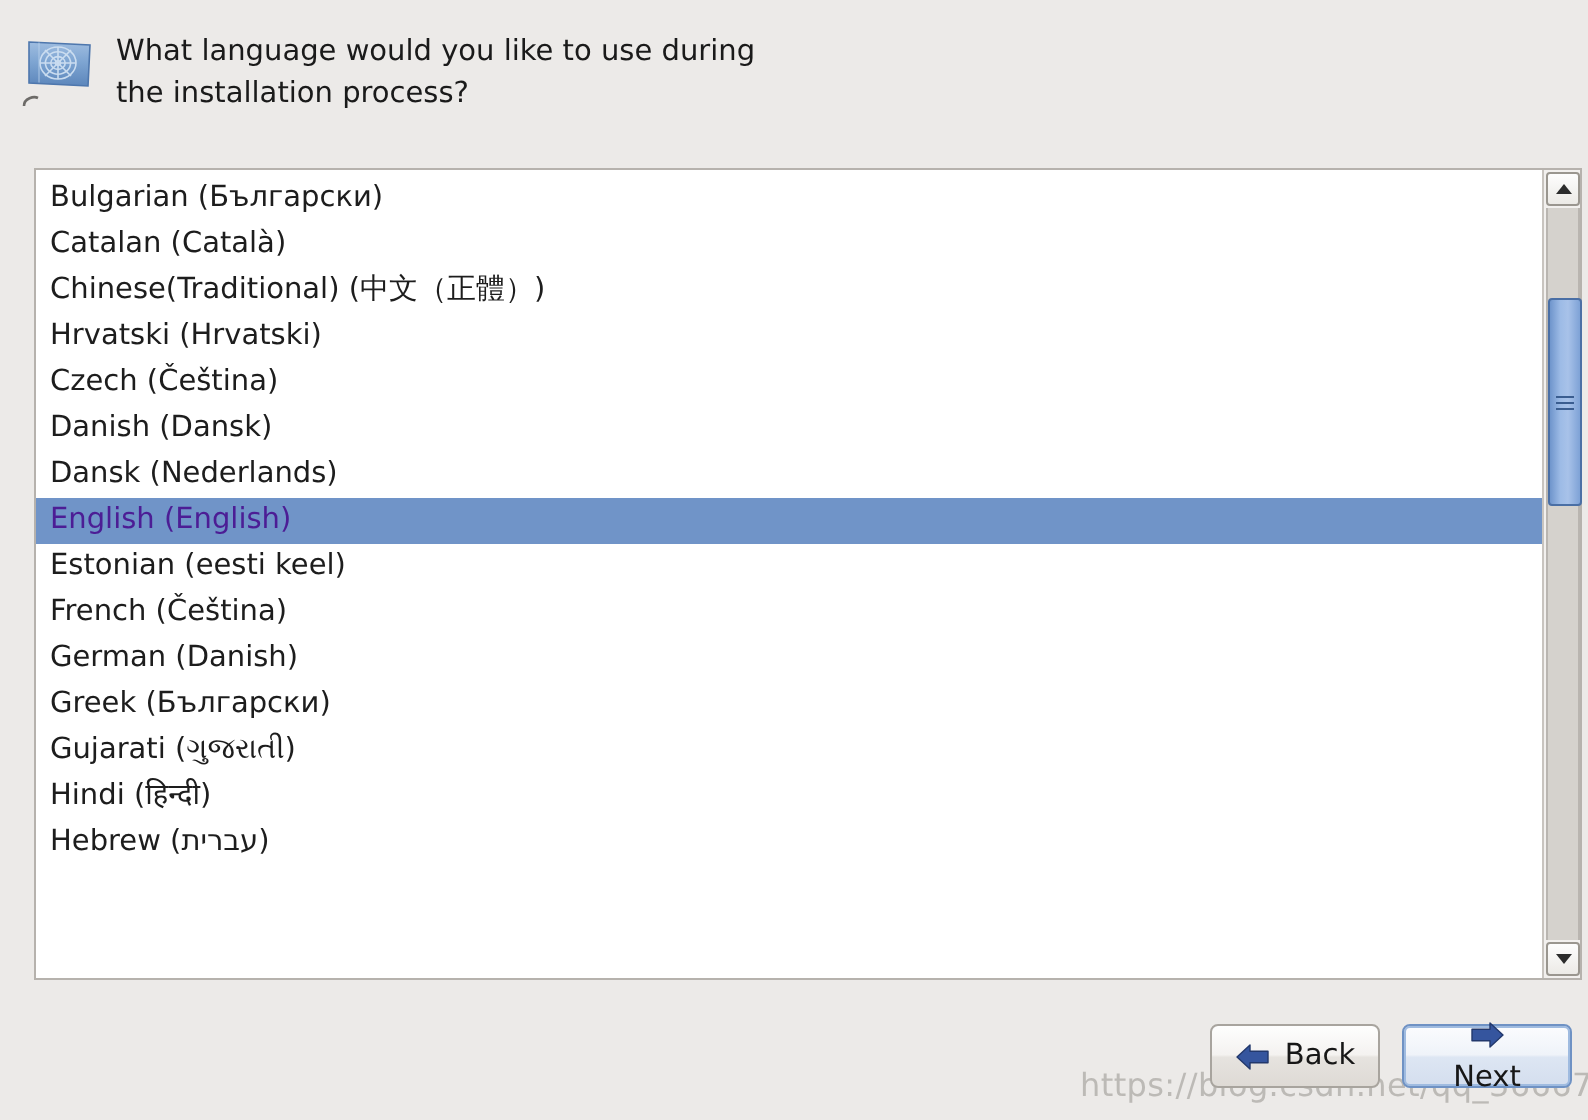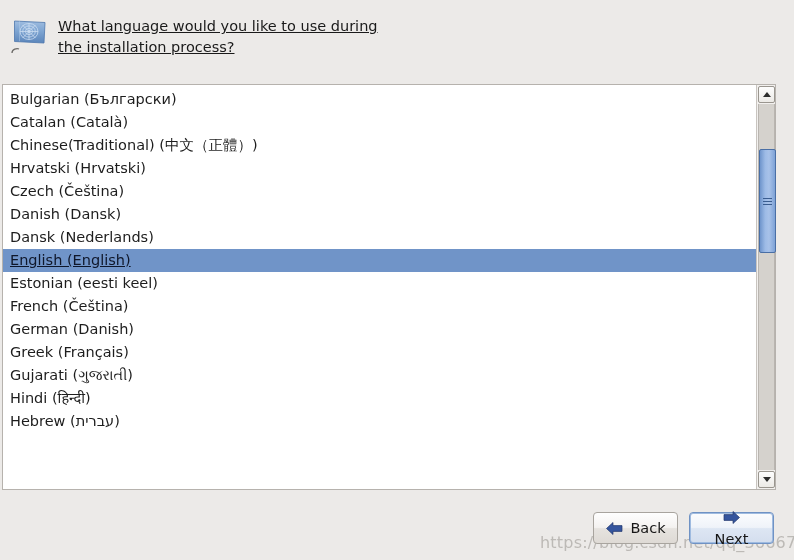--- a/index.html
+++ b/index.html
@@ -29,27 +29,26 @@
     flex: 0 0 40px;
     margin-right: 10px;
     margin-top: 1px;
   }
   #header-text {
     font-size: 14.5px;
     color: #1a1a1a;
     line-height: 21px;
     padding-top: 2px;
     max-width: 340px;
-    text-decoration: underline;
   }
 
   
   #listbox-wrap {
     position: absolute;
-    left: 2px;
+    left: 17px;
     top: 84px;
     width: 774px;
     height: 406px;
     border: 1px solid #b6b2ad;
     background: #ffffff;
     box-sizing: border-box;
     display: flex;
   }
   #list {
     flex: 1 1 auto;
@@ -64,22 +63,21 @@
     height: 23px;
     line-height: 23px;
     padding-left: 7px;
     font-size: 14.5px;
     color: #1d1d1d;
     white-space: nowrap;
     overflow: hidden;
   }
   .list-item.selected {
     background: #7094c8;
-    color: #0f172a;
-    text-decoration: underline;
+    color: #4c1d95;
   }
 
   
   #scrollbar {
     width: 19px;
     flex: 0 0 19px;
     background: #f2f0ee;
     border-left: 1px solid #c8c4bf;
     position: relative;
     box-sizing: border-box;
@@ -140,21 +138,21 @@
   #sb-grip { width: 9px; }
   #sb-grip div {
     height: 1px;
     background: #3a5d90;
     margin: 2px 0;
   }
 
   
   #buttons {
     position: absolute;
-    right: 20px;
+    right: 8px;
     top: 512px;
     display: flex;
     gap: 11px;
   }
   .nav-btn {
     width: 85px;
     height: 32px;
     box-sizing: border-box;
     border-radius: 4px;
     background: linear-gradient(to bottom, #fefefe 0%, #f4f2f0 48%, #e6e3df 52%, #dedad5 100%);
@@ -229,21 +227,21 @@
       <li class="list-item">Catalan (Català)</li>
       <li class="list-item">Chinese(Traditional) (中文（正體）)</li>
       <li class="list-item">Hrvatski (Hrvatski)</li>
       <li class="list-item">Czech (Čeština)</li>
       <li class="list-item">Danish (Dansk)</li>
       <li class="list-item">Dansk (Nederlands)</li>
       <li class="list-item selected">English (English)</li>
       <li class="list-item">Estonian (eesti keel)</li>
       <li class="list-item">French (Čeština)</li>
       <li class="list-item">German (Danish)</li>
-      <li class="list-item">Greek (Français)</li>
+      <li class="list-item">Greek (Български)</li>
       <li class="list-item">Gujarati (ગુજરાતી)</li>
       <li class="list-item">Hindi (हिन्दी)</li>
       <li class="list-item">Hebrew (עברית)</li>
     </ul>
 
   <div id="scrollbar">
     <div class="sb-btn" id="sb-up">
       <span class="sb-arrow up"></span>
     </div>
     <div id="sb-track">

